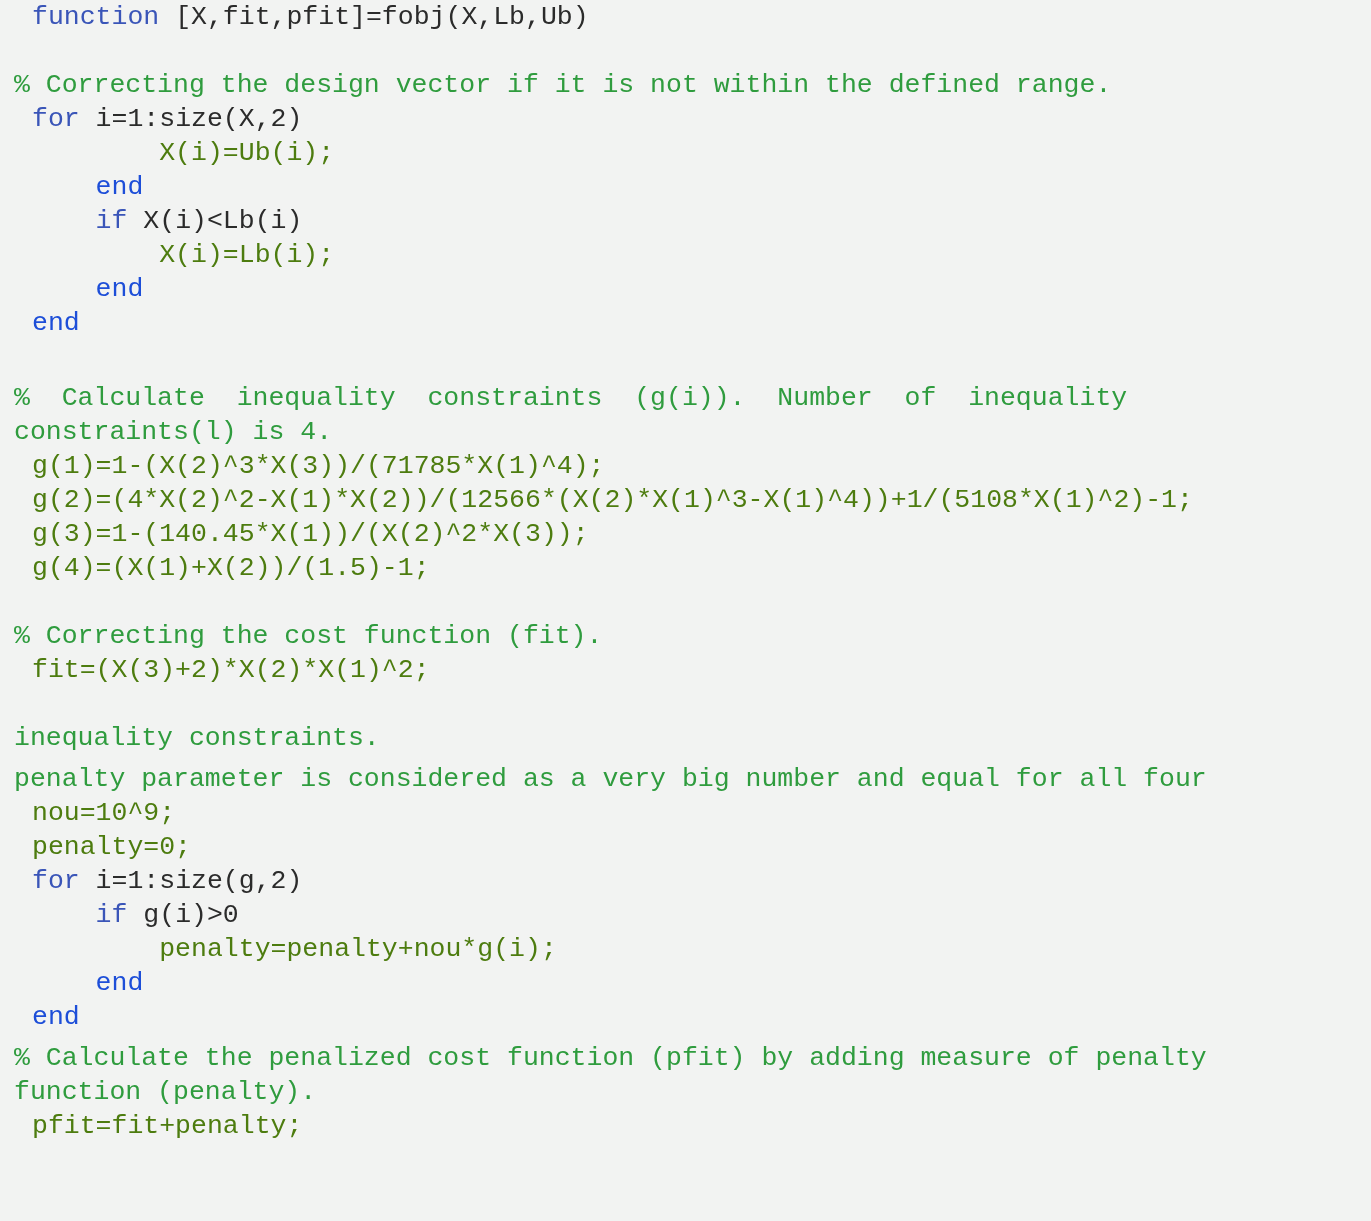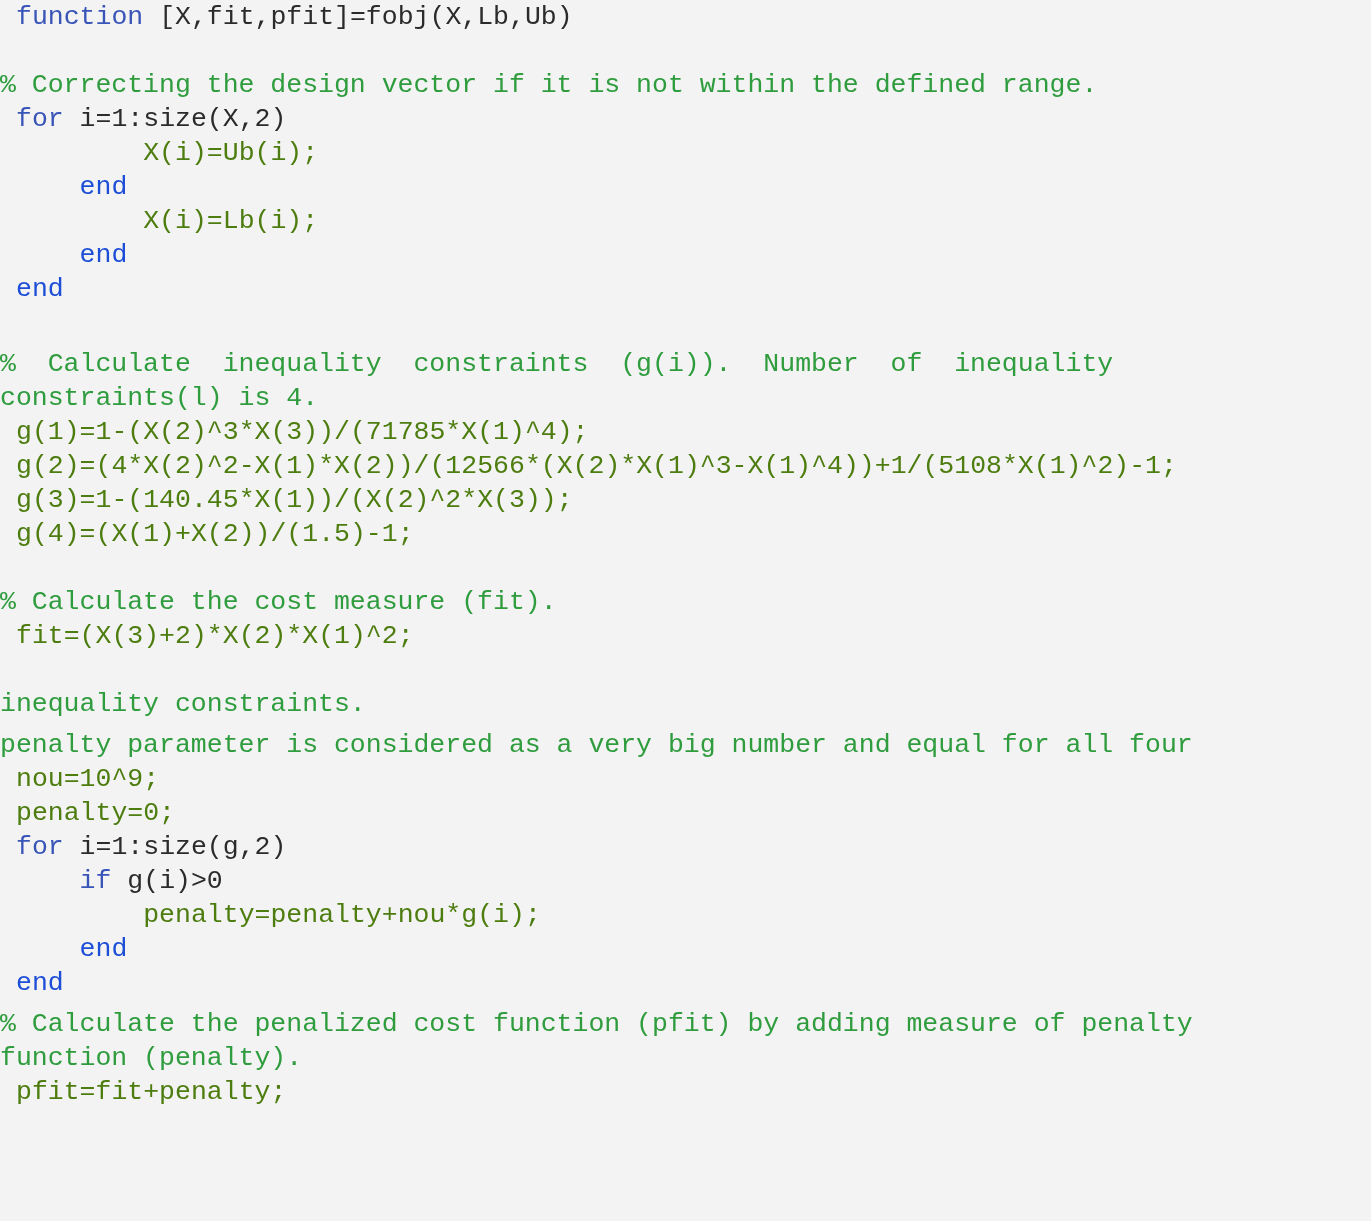--- a/index.html
+++ b/index.html
@@ -21,33 +21,34 @@
     padding: 0;
     box-sizing: border-box;
   }
   .code-line {
     position: relative;
     height: 34px;
     line-height: 34px;
     font-size: 26.5px;
     letter-spacing: 0px;
     white-space: pre;
-    padding-left: 16px;
+    padding-left: 32px;
     box-sizing: border-box;
     color: #2b2b2b;
   }
   .code-line.kw    { color: #1d4ed8; }
   .code-line.plain { color: #4d7c0f; }
   .code-line.blank { color: transparent; }
 
   
   .cmt-block {
     color: #2f9c3e;
     font-size: 26.5px;
     line-height: 34px;
+    padding-left: 14px;
     padding-right: 16px;
     box-sizing: border-box;
     width: 1371px;
     text-align: justify;
     text-align-last: left;
     white-space: pre-wrap;
     word-spacing: 0px;
     font-family: "Liberation Mono", "DejaVu Sans Mono", monospace;
   }
   .cmt-block.justify-all {
@@ -69,40 +70,41 @@
 
   <div class="cmt-block">% Correcting the design vector if it is not within the defined range.</div>
 
   <div class="code-line"><span class="kwtok">for</span><span class="plaintok"> i=1:size(X,2)</span></div>
 
 
   <div class="code-line plain">        X(i)=Ub(i);</div>
 
   <div class="code-line kw">    end</div>
 
+  <div class="code-line"><span class="kwtok">    if</span><span class="plaintok"> X(i)&lt;Lb(i)</span></div>
 
   <div class="code-line plain">        X(i)=Lb(i);</div>
 
   <div class="code-line kw">    end</div>
 
   <div class="code-line kw">end</div>
 
   <div class="code-line blank"> </div>
 
   <div class="cmt-block justify-all">%  Calculate  inequality  constraints  (g(i)).  Number  of  inequality</div>
   <div class="cmt-block">constraints(l) is 4.</div>
 
   <div class="code-line plain">g(1)=1-(X(2)^3*X(3))/(71785*X(1)^4);</div>
   <div class="code-line plain">g(2)=(4*X(2)^2-X(1)*X(2))/(12566*(X(2)*X(1)^3-X(1)^4))+1/(5108*X(1)^2)-1;</div>
   <div class="code-line plain">g(3)=1-(140.45*X(1))/(X(2)^2*X(3));</div>
   <div class="code-line plain">g(4)=(X(1)+X(2))/(1.5)-1;</div>
 
   <div class="code-line blank"> </div>
 
-  <div class="cmt-block">% Calculate the cost measure (fit).</div>
+  <div class="cmt-block">% Correcting the cost function (fit).</div>
 
   <div class="code-line plain">fit=(X(3)+2)*X(2)*X(1)^2;</div>
 
   <div class="code-line blank"> </div>
 
   <div class="cmt-block">inequality constraints.</div>
   <div class="cmt-block justify-all">penalty parameter is considered as a very big number and equal for all four</div>
 
   <div class="code-line plain">nou=10^9;</div>
   <div class="code-line plain">penalty=0;</div>

